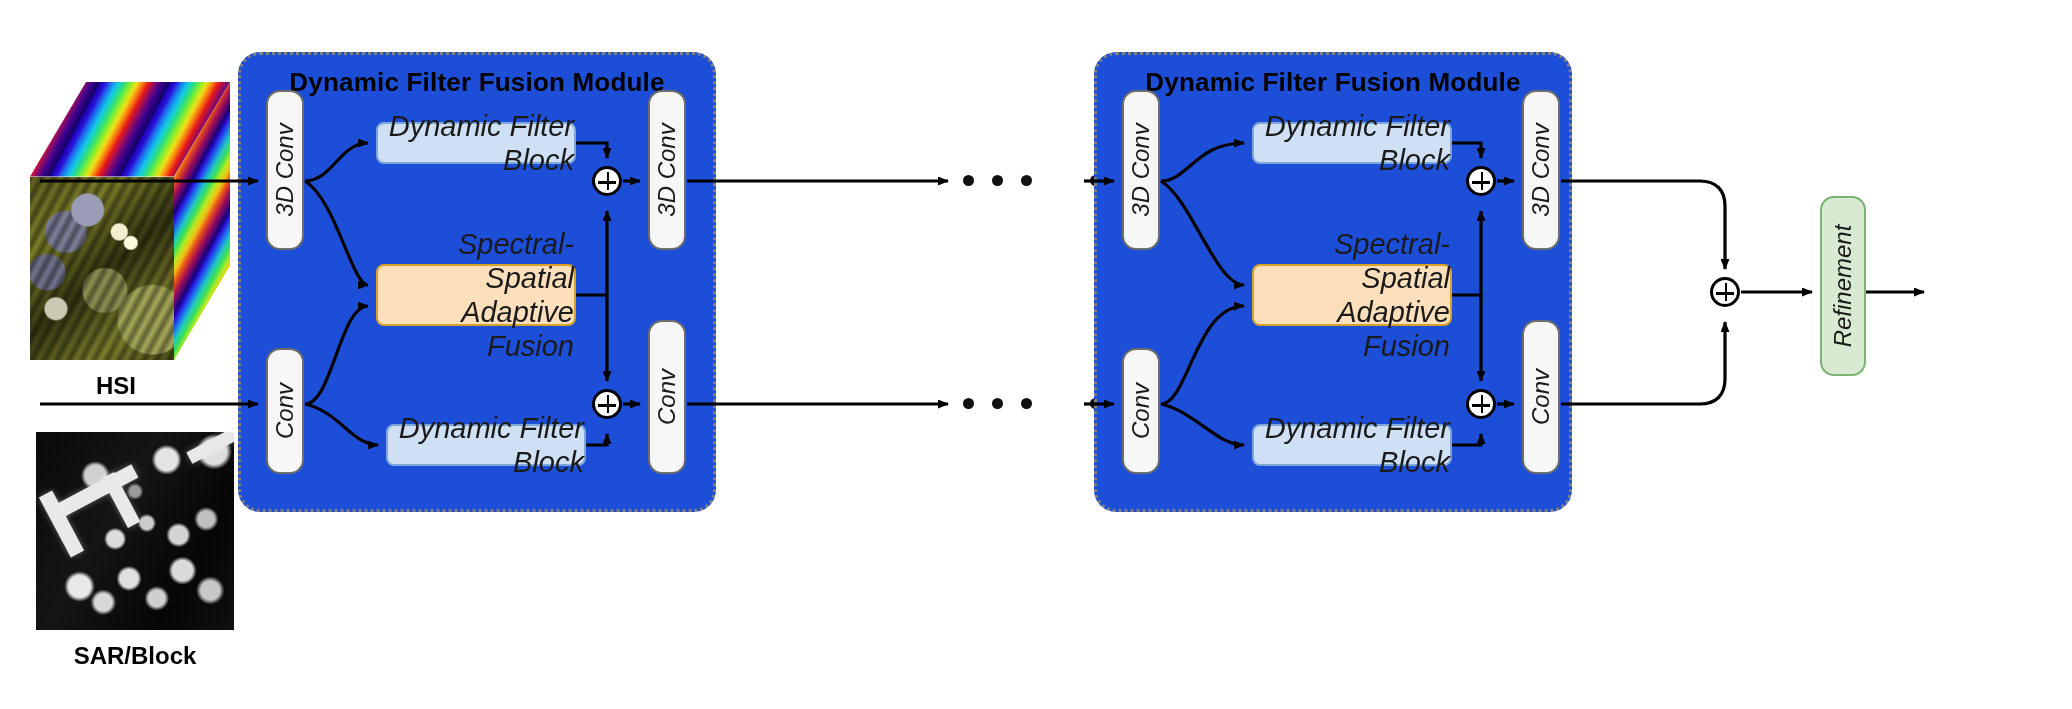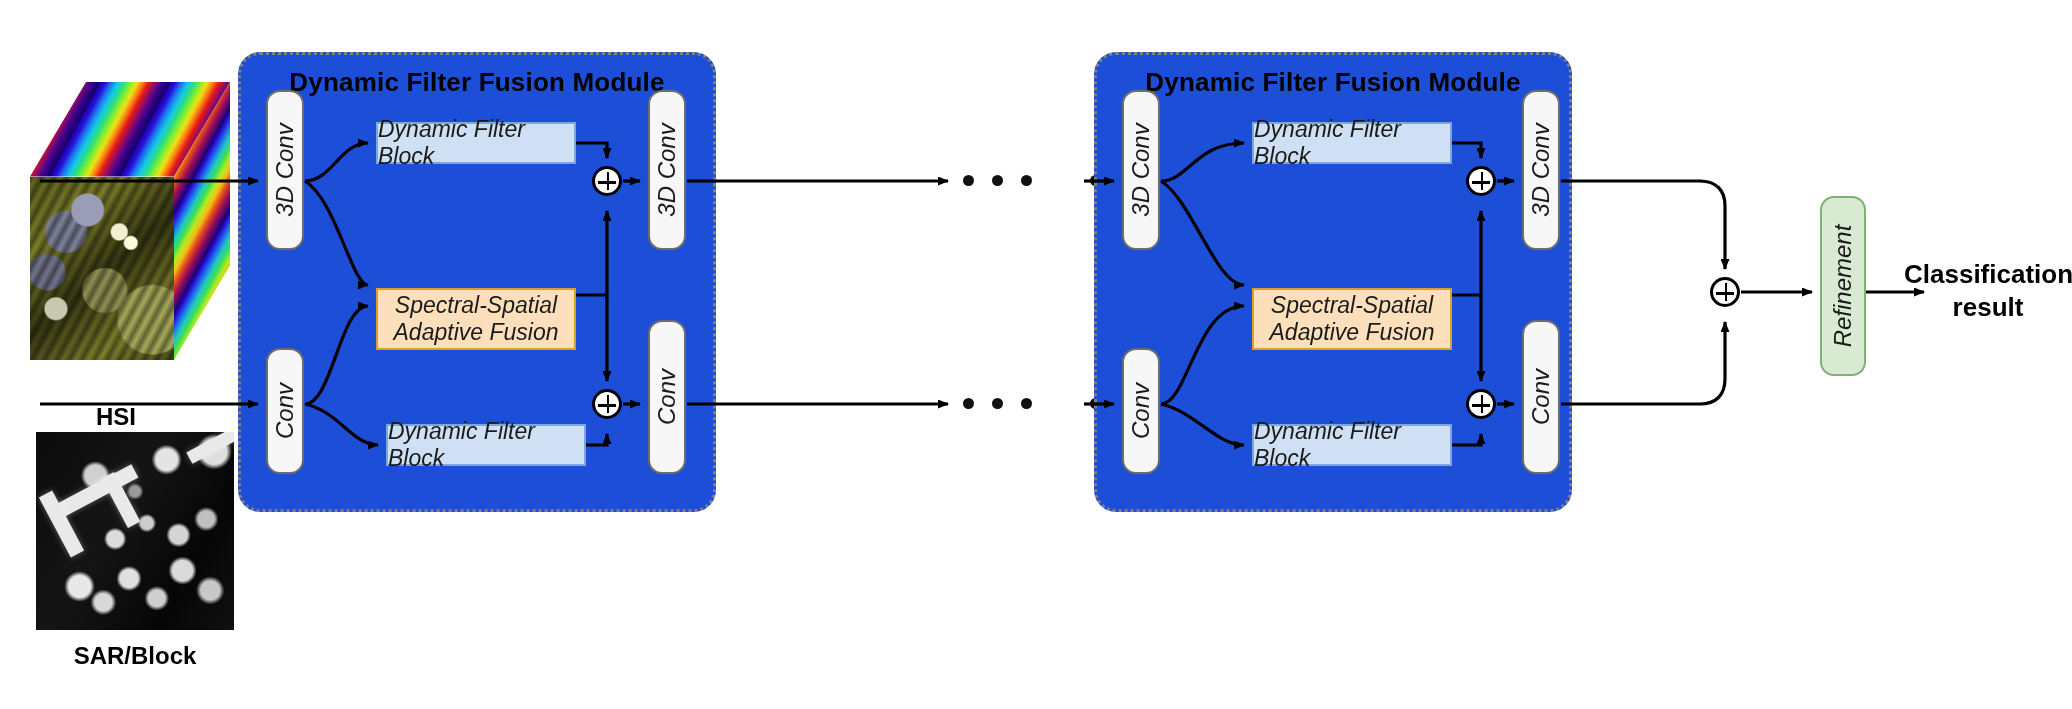--- a/index.html
+++ b/index.html
@@ -26,25 +26,25 @@
     border:2.5px solid #6d6d6d;border-radius:14px;background:#f7f7f7;
     display:flex;align-items:center;justify-content:center;
   }
   .vblock span{
     transform:rotate(-90deg);white-space:nowrap;
     font-style:italic;font-size:24px;color:#1a1a1a;
   }
 
   
   .hblock{
-    border-radius:0;display:flex;align-items:center;justify-content:center;
-    text-align:left;font-style:italic;font-size:23px;line-height:1.18;color:#1a1a1a;
+    border-radius:8px;display:flex;align-items:center;justify-content:center;
+    text-align:right;font-style:italic;font-size:29px;line-height:1.18;color:#1a1a1a;
   }
   .hblock.blue{background:#cfe0f5;border:2.5px solid #7da7d9;}
-  .hblock.orange{background:#fde0bb;border:2.5px solid #d9a227;margin-top:24px;}
+  .hblock.orange{background:#fde0bb;border:2.5px solid #d9a227;}
   .vblock.green{border:2.5px solid #7cb274;background:#d9ead3;}
 
   
   .plus{
     border:3px solid #000;border-radius:50%;background:#fff;
     width:30px;height:30px;
   }
   .plus:before,.plus:after{
     content:"";position:absolute;background:#000;
   }
@@ -128,21 +128,21 @@
 </head>
 <body>
 
 <div id="stage">
 
   <div class="cube" style="left:30px;top:82px;width:200px;height:278px;">
     <div class="top"></div>
     <div class="right"></div>
     <div class="front"></div>
   </div>
-  <div class="caption" style="left:30px;top:372px;width:172px;margin-top:31px;">HSI</div>
+  <div class="caption" style="left:30px;top:372px;width:172px;">HSI</div>
 
   <div class="sar" style="left:36px;top:432px;width:198px;height:198px;">
     <div class="bld" style="left:16px;top:52px;width:88px;height:15px;"></div>
     <div class="bld" style="left:18px;top:58px;width:15px;height:68px;transform:rotate(-28deg);"></div>
     <div class="bld" style="left:78px;top:40px;width:14px;height:56px;transform:rotate(-28deg);"></div>
     <div class="bld" style="left:150px;top:6px;width:58px;height:13px;"></div>
   </div>
   <div class="caption" style="left:30px;top:642px;width:210px;">SAR/Block</div>
 
   <div class="module abs" style="left:238px;top:52px;width:478px;height:460px;">
@@ -231,24 +231,20 @@
   <div class="vblock abs" style="left:1522px;top:320px;width:38px;height:154px;">
     <span>Conv</span>
   </div>
 
   <div class="plus abs" style="left:1710px;top:277px;"></div>
 
   <div class="vblock green abs" style="left:1820px;top:196px;width:46px;height:180px;">
     <span>Refinement</span>
   </div>
 
-  <div class="outlabel" style="left:1904px;top:258px;width:168px;">
-    <div>Classification</div>
-    <div>result</div>
-  </div>
 
   <svg class="layer" viewBox="0 0 2072 709">
     <defs>
       <marker id="ah" markerWidth="11" markerHeight="9" refX="10" refY="4.5" orient="auto" markerUnits="userSpaceOnUse">
         <path d="M0,0 L11,4.5 L0,9 Z" fill="#000"></path>
       </marker>
     </defs>
     <g fill="none" stroke="#000" stroke-width="3.2" stroke-linecap="butt">
 
       <line x1="40" y1="181" x2="258" y2="181" marker-end="url(#ah)"></line>

